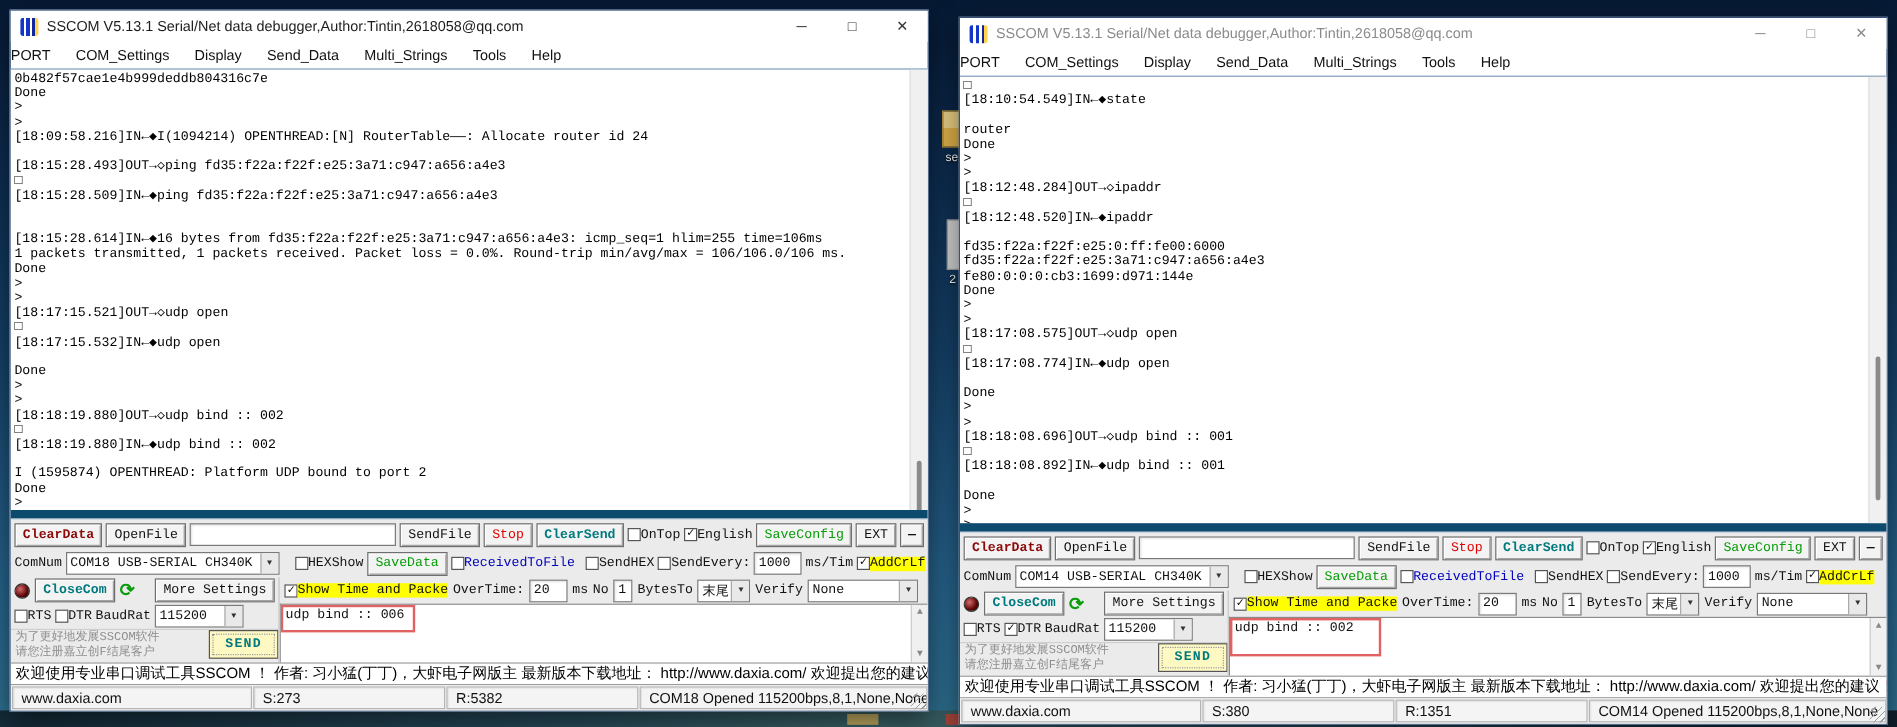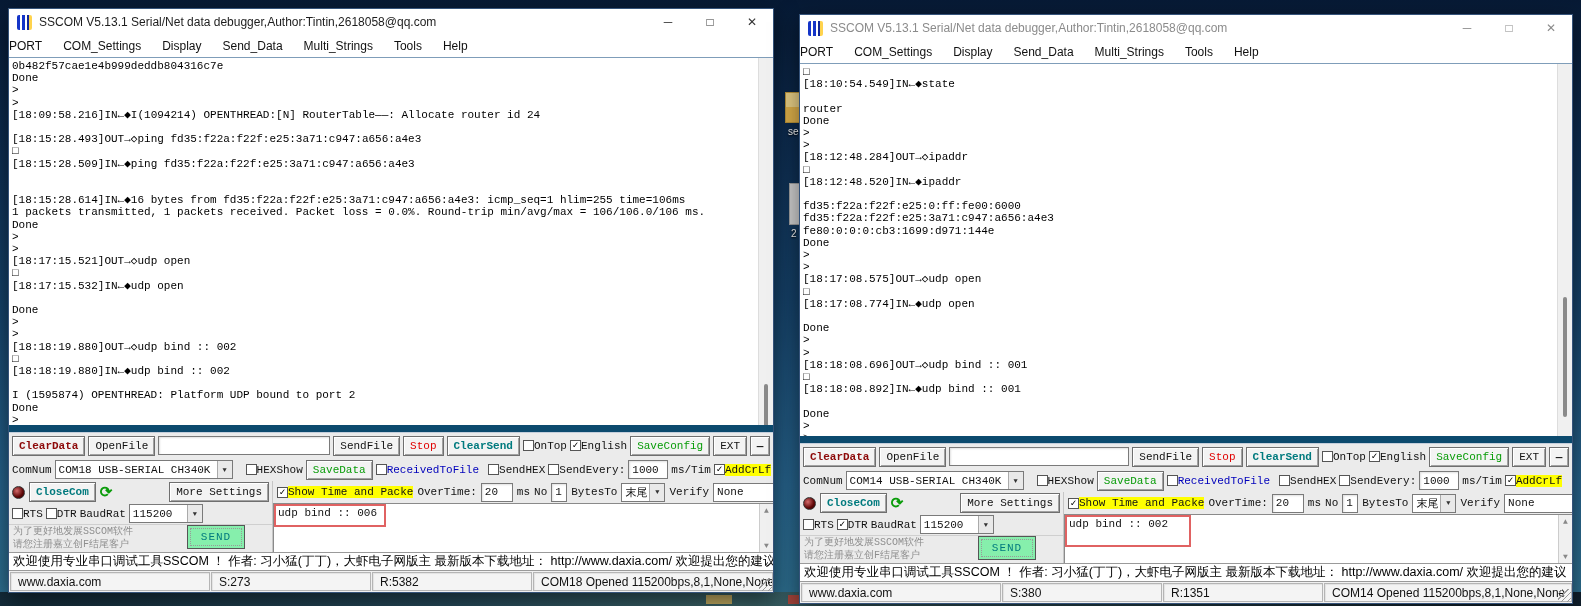--- a/index.html
+++ b/index.html
@@ -43,39 +43,39 @@
   .vthumb{position:absolute;left:5px;width:4px;background:#8a8a8a;border-radius:2px}
   #win0 .vthumb{top:326px;height:48px}
   #win1 .vthumb{top:233px;height:120px}
 
   
   .panel{flex:0 0 120px;background:#ebebeb;border-top:1px solid #c4cedb;
     font-family:"Liberation Mono",monospace;font-size:11px;color:#111;overflow:hidden}
   .prow{display:flex;align-items:center;gap:3px;padding:0 3px;overflow:hidden}
   .prow1{height:25px}.prow2{height:23px}
   .panel-bottom{display:flex;height:72px}
-  .pleft{width:264px;flex:0 0 auto;border-right:1px solid #c6c6c6;display:flex;flex-direction:column;overflow:hidden}
+  .pleft{width:224px;flex:0 0 auto;border-right:1px solid #c6c6c6;display:flex;flex-direction:column;overflow:hidden}
   .prow3l{height:22px;display:flex;align-items:center;gap:4px;padding:0 3px}
   .prow4l{height:21px;display:flex;align-items:center;gap:3px;padding:0 3px}
   .promo-row{flex:1;display:flex;align-items:flex-start;border-top:1px solid #cfcfcf}
   .promo{font-size:10px;line-height:13px;color:#8e8e8e;width:158px;padding-left:4px;white-space:nowrap;overflow:hidden}
   .pright{flex:1;display:flex;flex-direction:column;overflow:hidden}
   .prow3r{height:22px;display:flex;align-items:center;gap:4px;padding:0 4px;flex:0 0 auto}
 
   .plbl{white-space:nowrap}
   .btn{display:inline-flex;align-items:center;justify-content:center;background:#f3f3f3;color:#111;
     border:1px solid #6f6f6f;box-shadow:inset 1px 1px 0 #fff,inset -1px -1px 0 #a2a2a2;
     padding:0 6px;height:20px;white-space:nowrap;flex:0 0 auto}
   .btn.darkred{color:#8d0909;font-weight:bold}
   .btn.red{color:#e00000}
   .btn.teal{color:#007a7e;font-weight:bold}
   .btn.green{color:#089c08}
   .collapse-btn{width:20px;font-weight:bold}
-  .send-btn{width:58px;height:24px;color:#007a7e;font-weight:normal;letter-spacing:1px;
-    background:#86efac;border:1px solid #555;outline:1px dotted #999;outline-offset:-4px;
+  .send-btn{width:58px;height:24px;color:#007a7e;font-weight:bold;letter-spacing:1px;
+    background:#fef9c3;border:1px solid #555;outline:1px dotted #999;outline-offset:-4px;
     display:flex;align-items:center;justify-content:center;margin-left:20px;flex:0 0 auto}
 
   .chk{display:inline-flex;align-items:center;gap:0;white-space:nowrap;flex:0 0 auto}
   .chkbox{width:11px;height:11px;background:#fff;border:1px solid #555;font-size:10px;
     line-height:9px;text-align:center;color:#000;flex:0 0 auto}
   .hl{background:#ffff00}
   .blue{color:#0000bb;font-weight:normal}
 
   .tinput{background:#fff;border:1px solid #7a7a7a;height:19px;display:inline-flex;align-items:center;
     padding:0 3px;box-shadow:inset 1px 1px 2px rgba(0,0,0,.12);white-space:nowrap;overflow:hidden;flex:0 0 auto}

